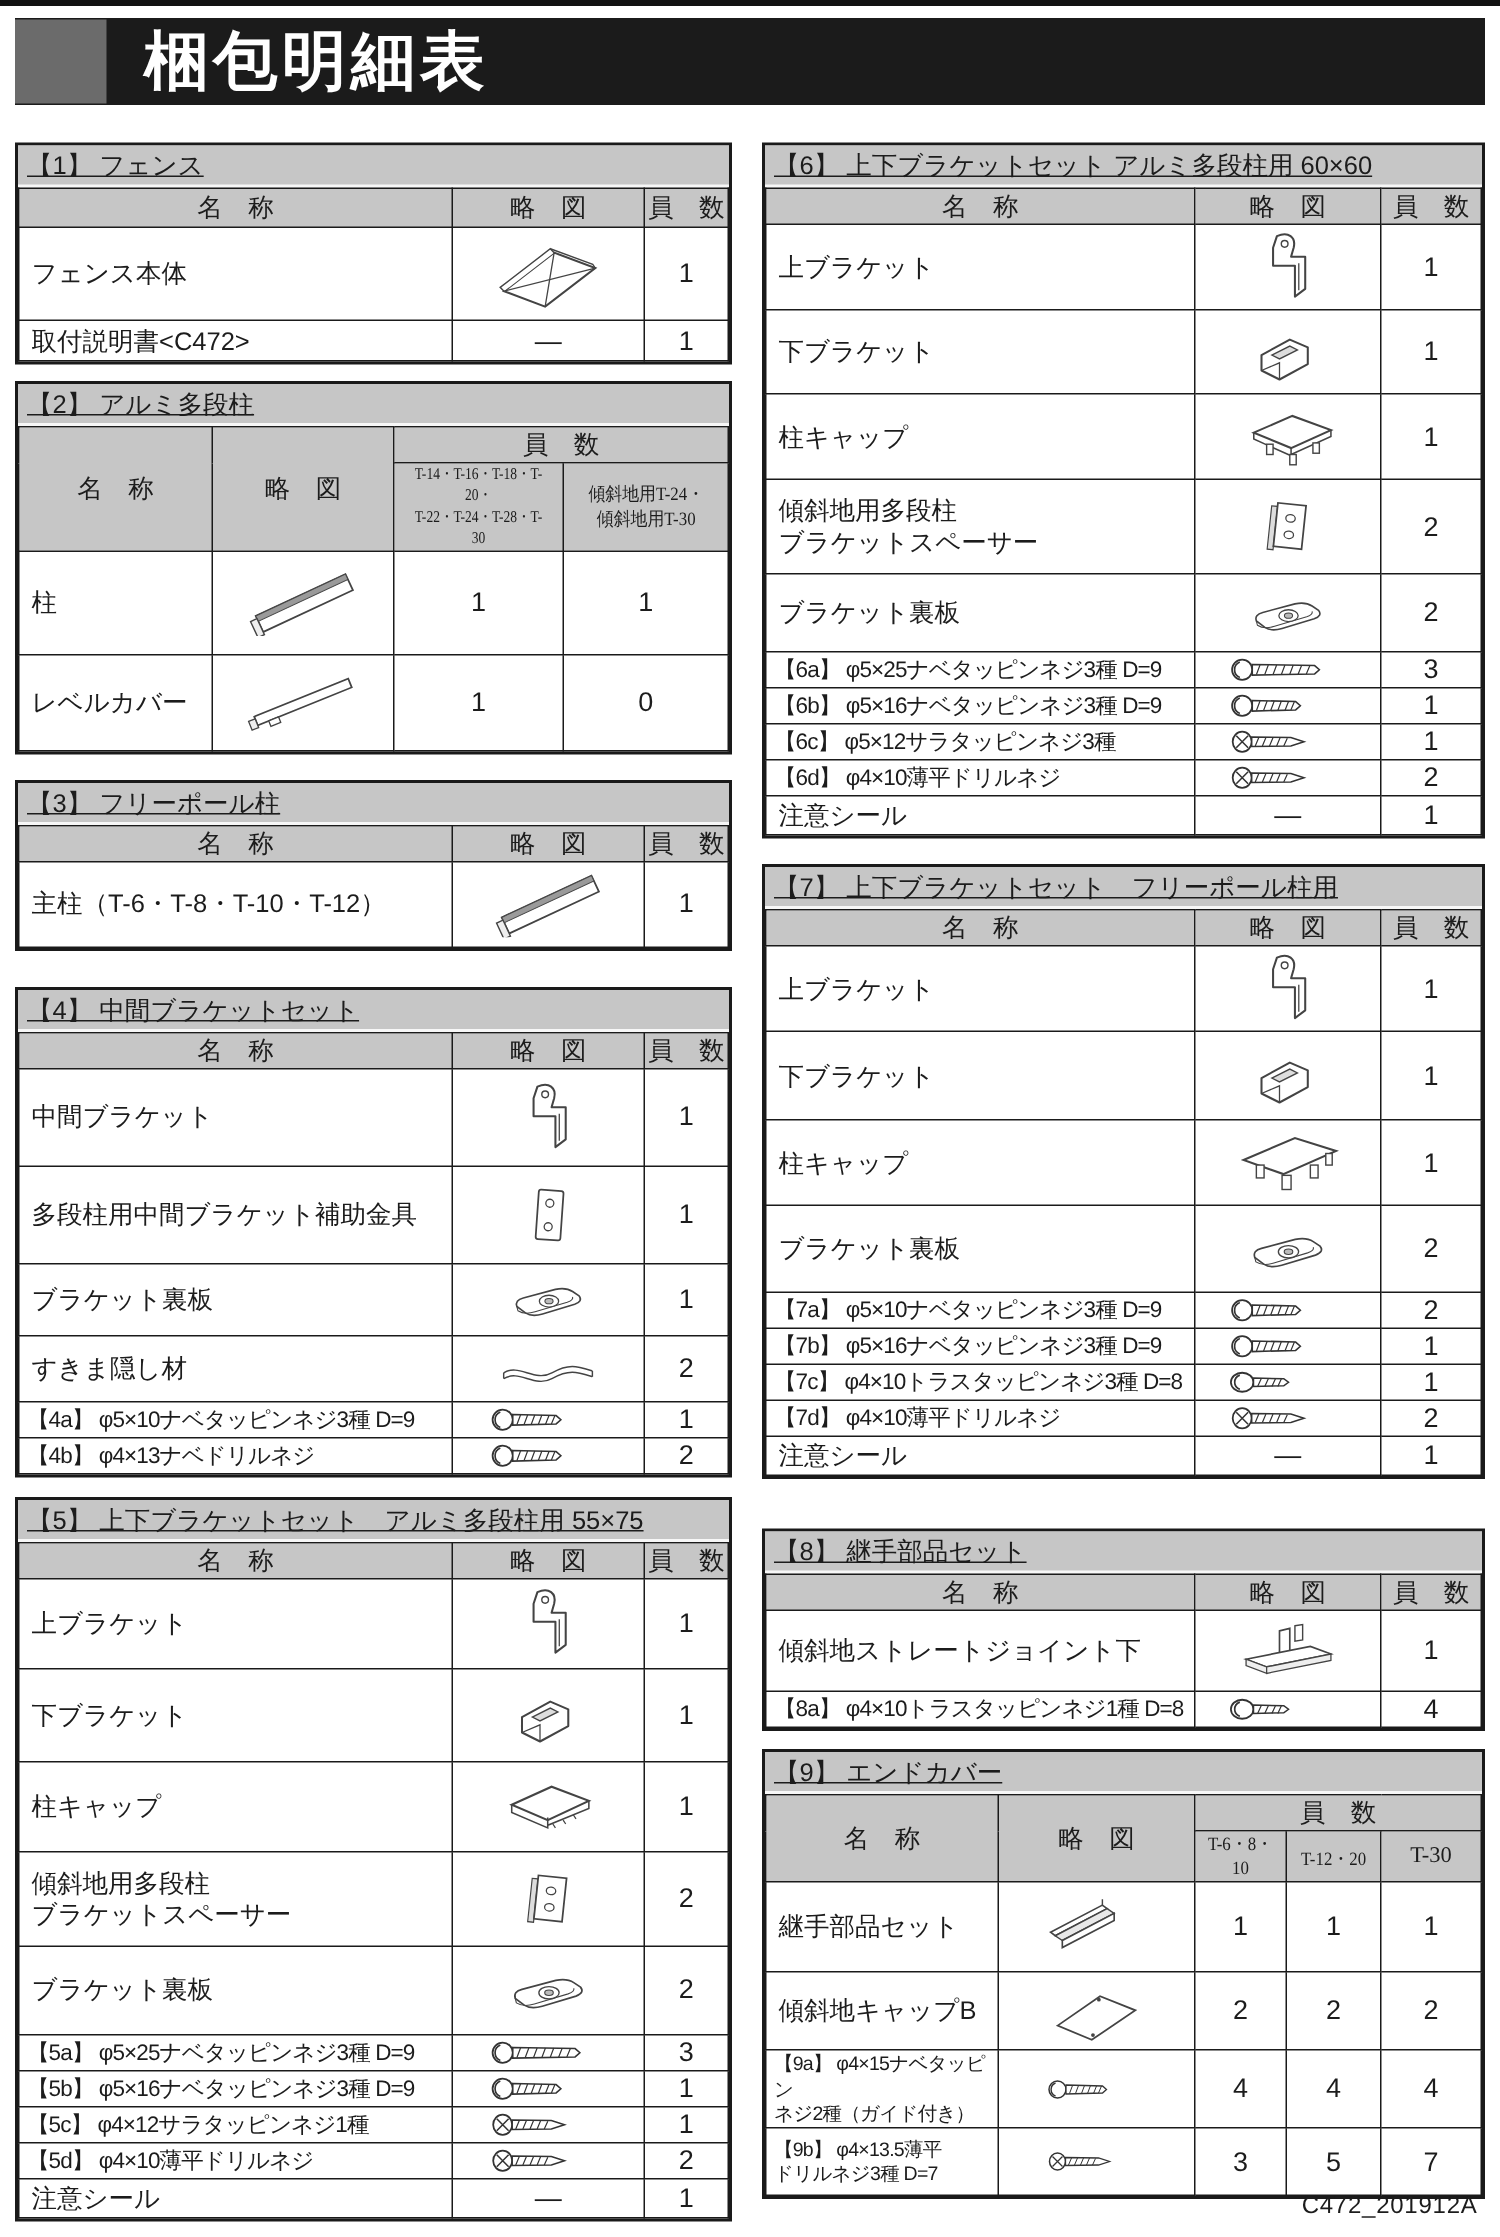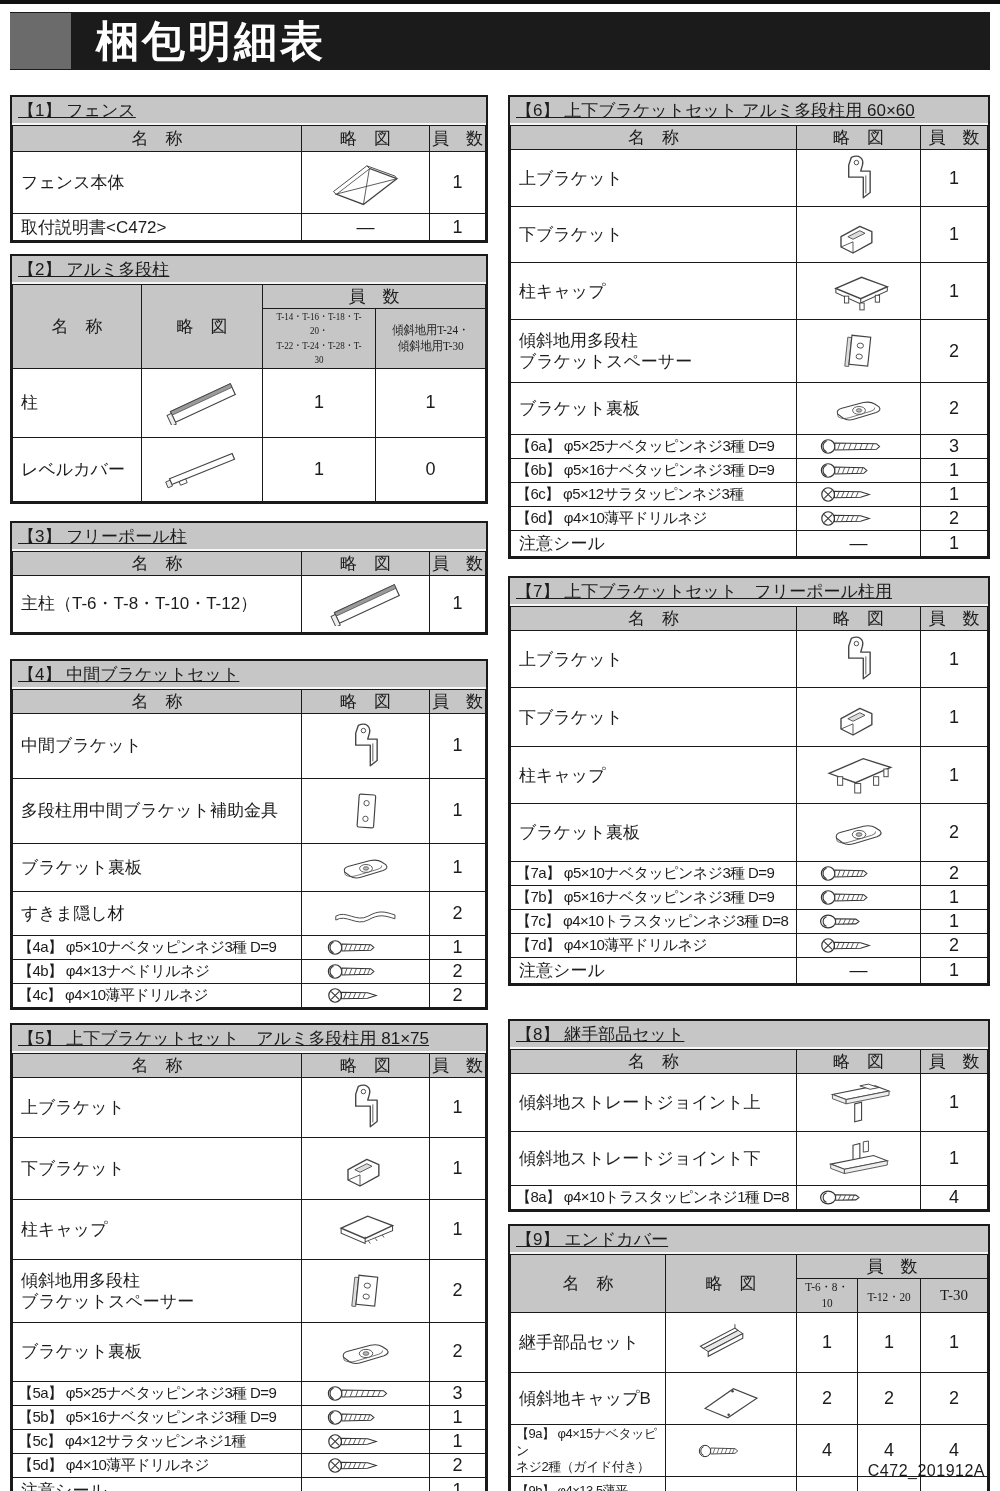--- a/index.html
+++ b/index.html
@@ -356,35 +356,26 @@
           </tr>
           <tr class="screw" style="height:23px">
             <td class="nm">【4b】 φ4×13ナベドリルネジ</td>
             <td class="dg">
                 <svg class="scr">
                   <use href="#scr-pan"></use>
                 </svg>
               </td>
             <td class="qt">2</td>
           </tr>
-          <tr class="screw" style="height:23px">
-            <td class="nm">【4c】 φ4×10薄平ドリルネジ</td>
-            <td class="dg">
-                <svg class="scr">
-                  <use href="#scr-flat"></use>
-                </svg>
-              </td>
-            <td class="qt">2</td>
-          </tr>
         </tbody>
       </table>
     </section>
 
     <section class="tbl">
-      <div class="tbl-title">【5】 上下ブラケットセット　アルミ多段柱用 81×75</div>
+      <div class="tbl-title">【5】 上下ブラケットセット　アルミ多段柱用 55×75</div>
       <table class="grid">
         <colgroup>
             <col style="width:289px">
             <col style="width:128px">
             <col>
           </colgroup>
         <thead>
             <tr style="height:21px">
           <th>名　称</th>
           <th>略　図</th>
@@ -699,29 +690,20 @@
             <col>
           </colgroup>
         <thead>
             <tr style="height:20px">
           <th>名　称</th>
           <th>略　図</th>
           <th>員　数</th>
         </tr>
           </thead>
         <tbody>
-          <tr style="height:58px">
-            <td class="nm">傾斜地ストレートジョイント上</td>
-            <td class="dg">
-                <svg class="part">
-                  <use href="#p-jointup"></use>
-                </svg>
-              </td>
-            <td class="qt">1</td>
-          </tr>
           <tr style="height:54px">
             <td class="nm">傾斜地ストレートジョイント下</td>
             <td class="dg">
                 <svg class="part">
                   <use href="#p-jointlow"></use>
                 </svg>
               </td>
             <td class="qt">1</td>
           </tr>
           <tr class="screw" style="height:23px">

